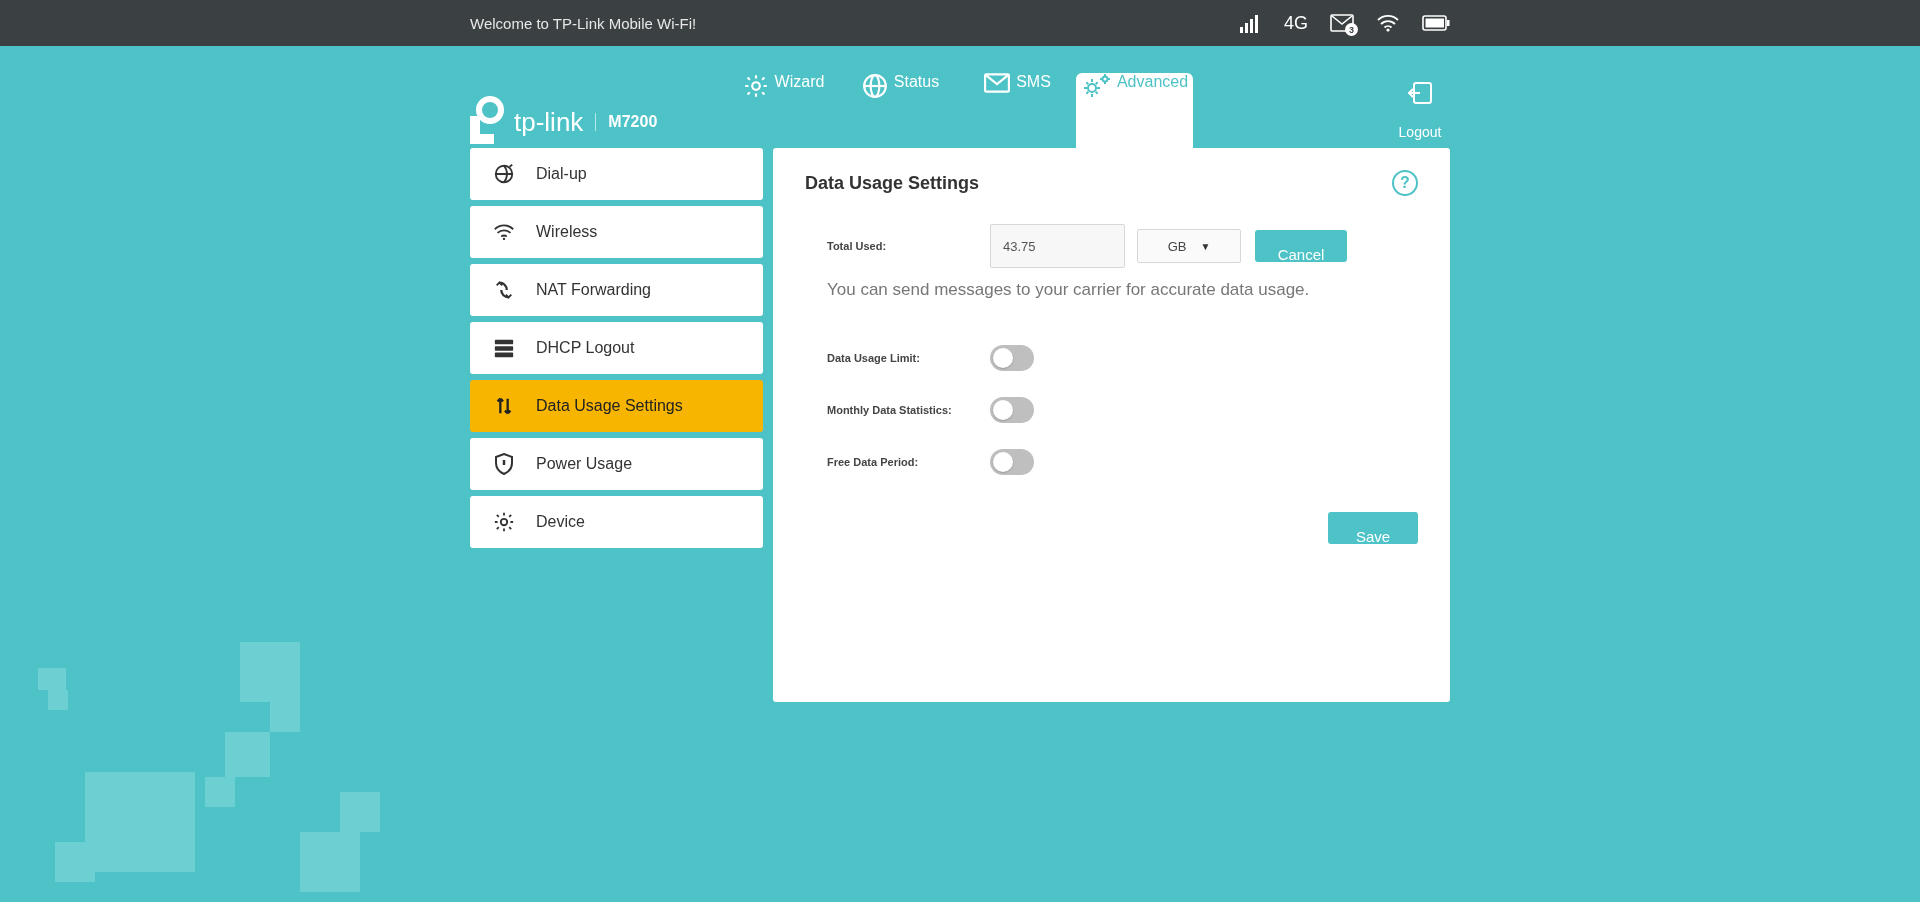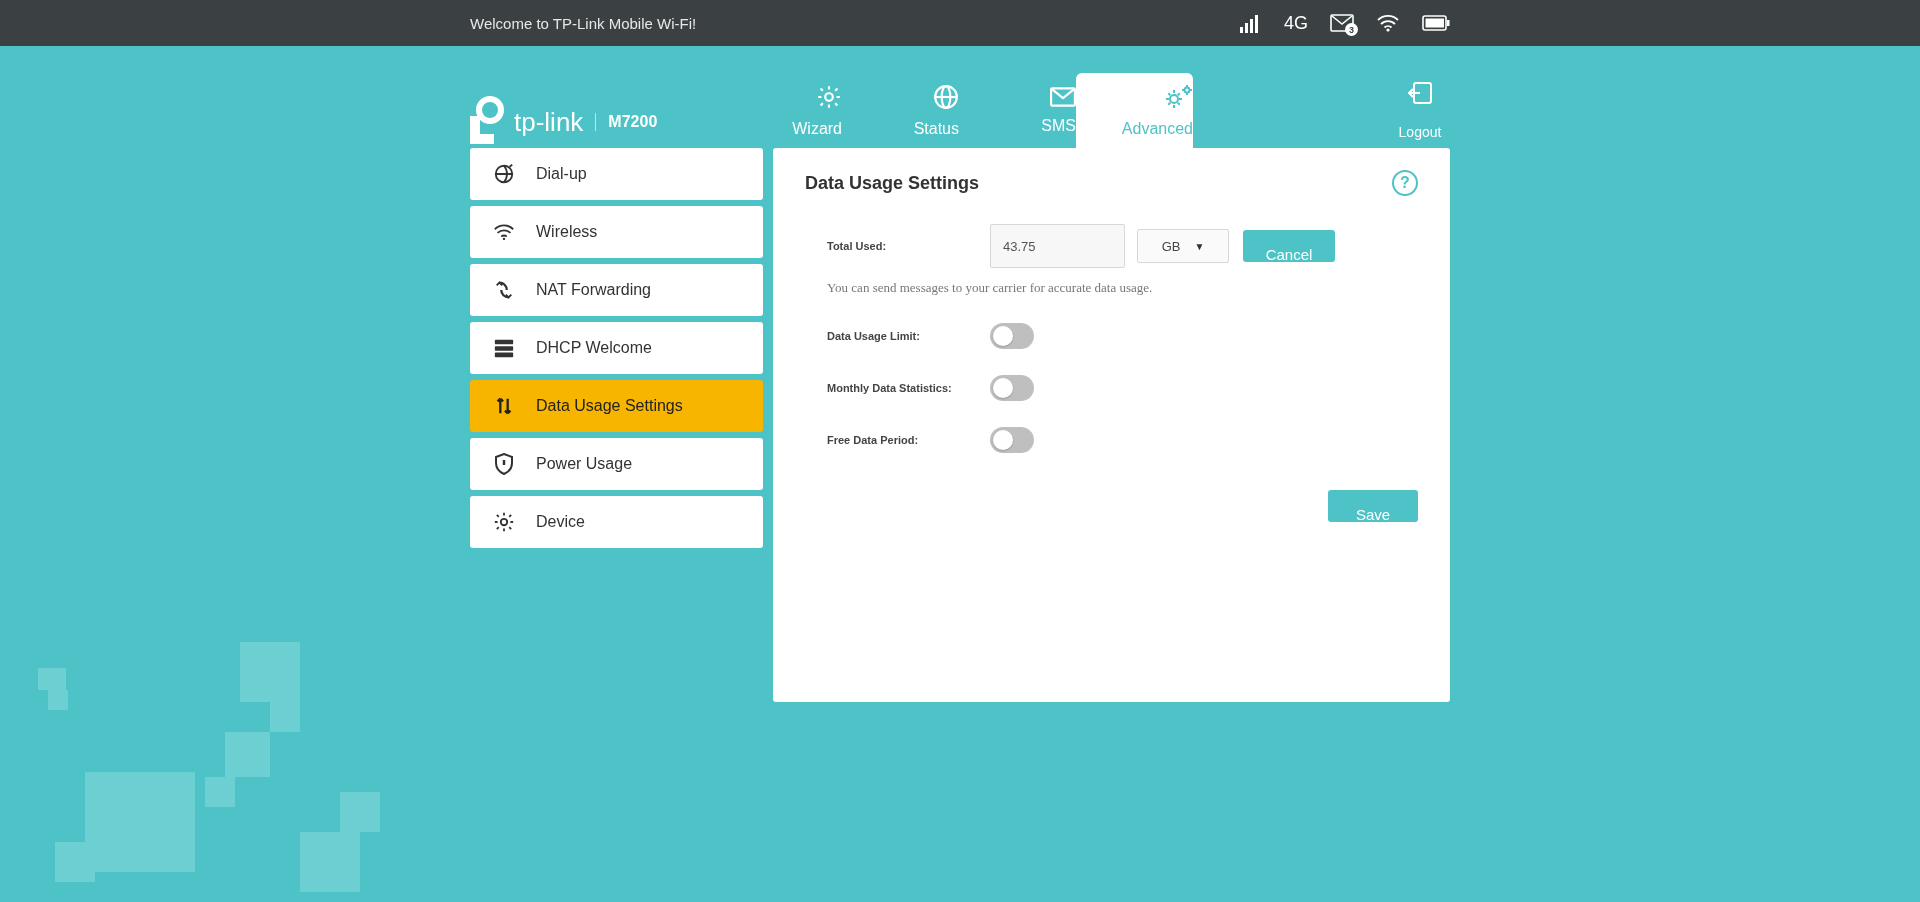--- a/index.html
+++ b/index.html
@@ -76,22 +76,22 @@
   }
   .nav {
     display: flex;
     align-items: flex-end;
     height: 75px;
   }
   .nav-tab {
     width: 117px;
     height: 75px;
     display: flex;
-    flex-direction: column;
-    align-items: flex-end;
+    flex-direction: row;
+    align-items: flex-start;
     justify-content: center;
     color: #fff;
     gap: 6px;
     border-top-left-radius: 6px;
     border-top-right-radius: 6px;
     cursor: pointer;
   }
   .nav-tab.active {
     background: #fff;
     color: #4ec3c7;
@@ -177,21 +177,21 @@
     width: 135px; height: 44px;
     border: 1px solid #d7d7d7;
     background: #f7f7f7;
     padding: 0 12px;
     font-size: 13px;
     color: #555;
     border-radius: 2px;
   }
   .select-wrap {
     margin-left: 12px;
-    width: 92px; height: 34px;
+    width: 104px; height: 34px;
     border: 1px solid #d7d7d7;
     background: #fafafa;
     display: flex; align-items: center; justify-content: center;
     gap: 14px;
     font-size: 13px; color: #444;
     border-radius: 2px;
     cursor: pointer;
   }
   .select-wrap .tri { font-size: 10px; color: #333; }
   .btn {
@@ -199,26 +199,25 @@
     padding: 16px 20px;
     background: #4ec3c7;
     color: #fff;
     border: none;
     border-radius: 3px;
     font-size: 15px;
     cursor: pointer;
   }
   .btn.cancel { margin-left: 14px; width: 92px; }
   .hint {
-    font-size: 13px;
+    font-size: 17px;
     color: #777;
     padding-left: 22px;
     margin-top: 2px;
-    margin-bottom: 20px;
-    font-family: Liberation Serif, serif;
+    margin-bottom: 38px;
   }
   .toggle {
     width: 44px; height: 26px;
     background: #bfbfbf;
     border-radius: 14px;
     position: relative;
     cursor: pointer;
   }
   .toggle .knob {
     width: 20px; height: 20px; background: #fff; border-radius: 50%;
@@ -389,21 +388,21 @@
         <span>NAT Forwarding</span>
       </div>
       <div class="side-item">
         <span class="iconbox">
           <svg width="22" height="20" viewBox="0 0 24 20" fill="#333">
               <rect x="2" y="1" width="20" height="5" rx="1"></rect>
               <rect x="2" y="8" width="20" height="5" rx="1"></rect>
               <rect x="2" y="15" width="20" height="5" rx="1"></rect>
             </svg>
         </span>
-        <span>DHCP Welcome</span>
+        <span>DHCP Logout</span>
       </div>
       <div class="side-item selected">
         <span class="iconbox">
           <svg width="22" height="22" viewBox="0 0 24 24" fill="none" stroke="#222" stroke-width="2.5">
               <path d="M8 20V4M8 4l-3 3M8 4l3 3"></path>
               <path d="M16 4v16M16 20l-3-3M16 20l3-3"></path>
             </svg>
         </span>
         <span>Data Usage Settings</span>
       </div>

